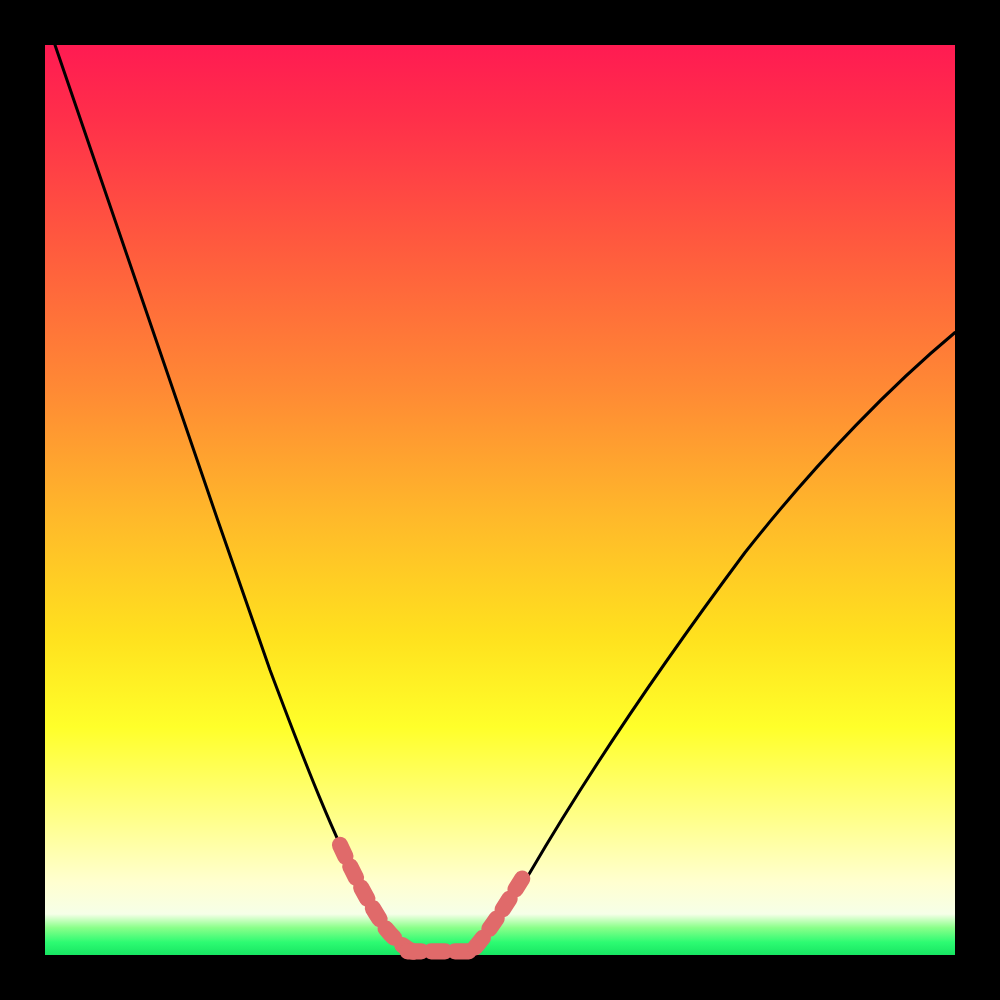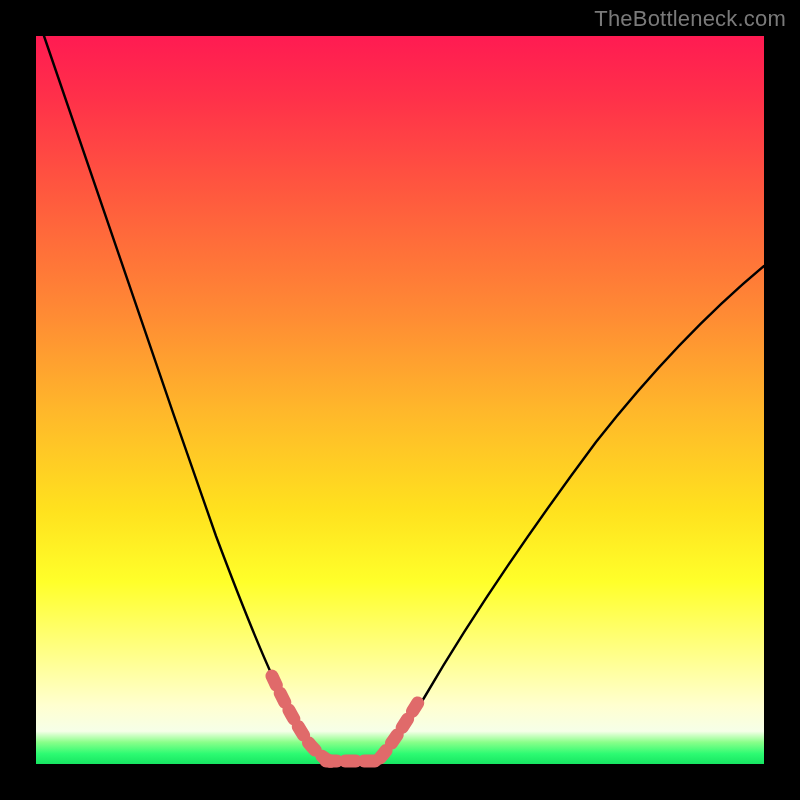--- a/index.html
+++ b/index.html
@@ -59,21 +59,20 @@
     width: 728px;
     height: 728px;
     overflow: visible;
   }
 </style>
 </head>
 <body>
 
 <div class="frame">
 
-  <div class="watermark">TheBottleneck.com</div>
 
   <div class="plot-area">
     <svg class="curve" viewBox="0 0 728 728">
 
       <path d="M 8 0
                C 60 150, 120 330, 180 500
                C 210 580, 232 635, 252 672
                C 262 690, 272 704, 282 714
                C 290 721, 298 726, 308 727
                L 338 727

